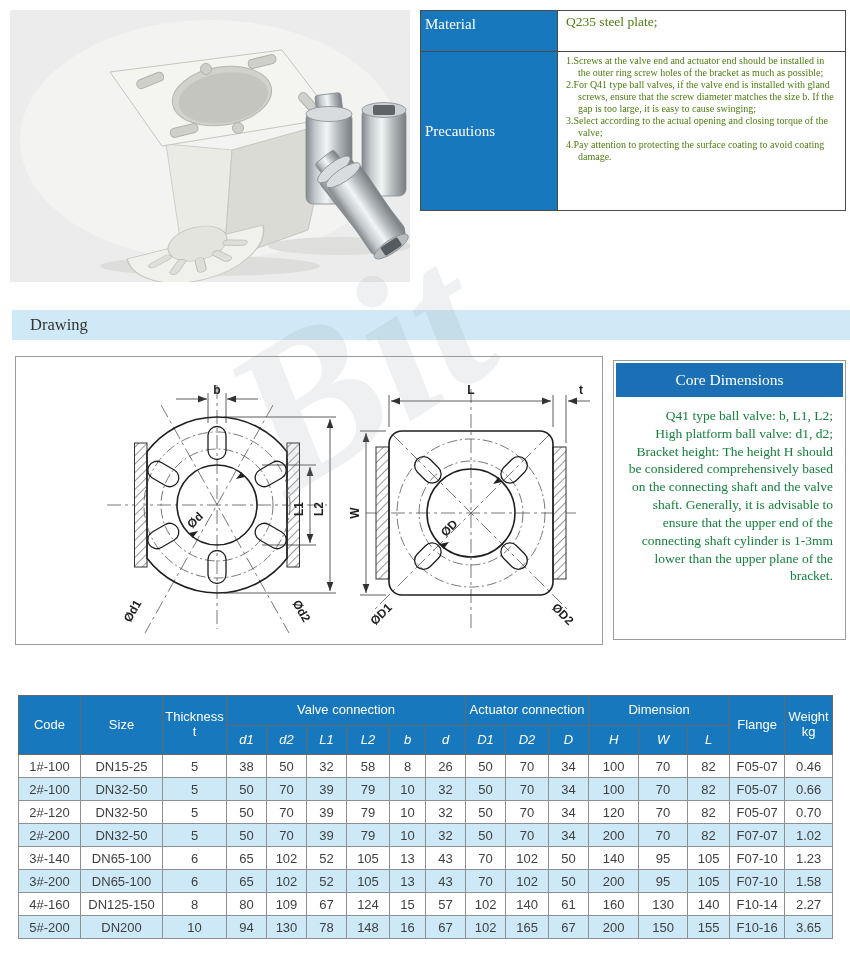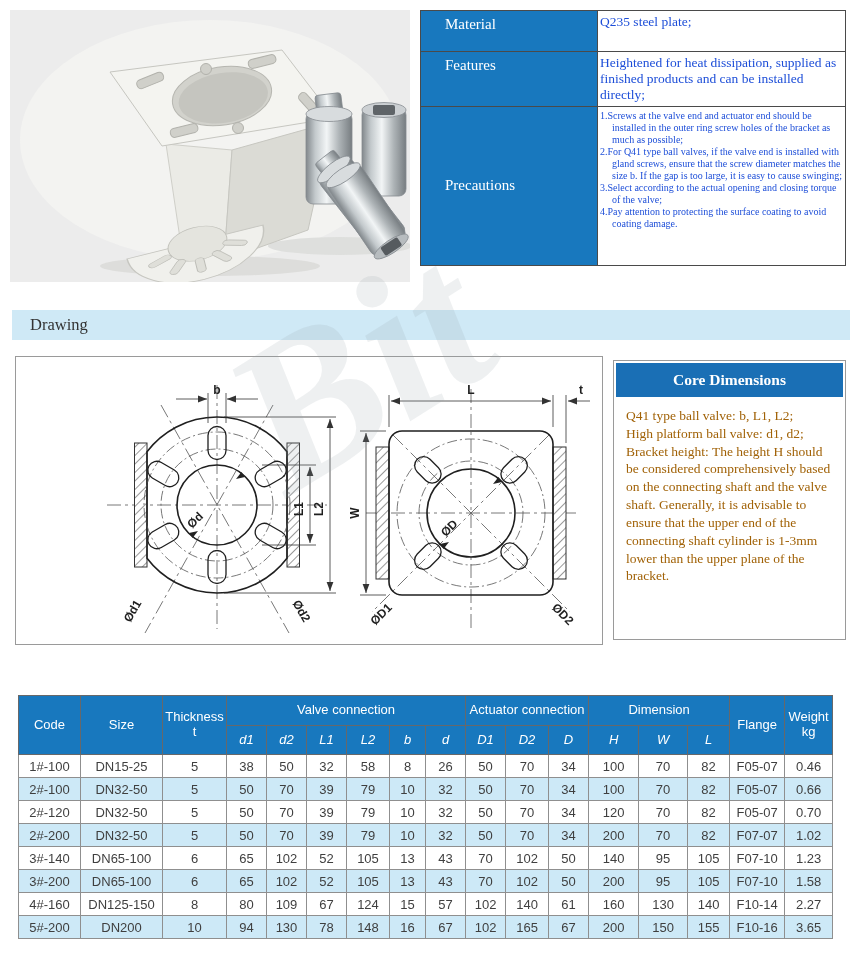--- a/index.html
+++ b/index.html
@@ -6,42 +6,42 @@
   .page{position:relative;width:850px;height:959px;background:#ffffff;overflow:hidden;
         font-family:"Liberation Serif",serif;}
 
   
   .photo-panel{position:absolute;left:10px;top:10px;width:400px;height:272px;background:#ececec;}
 
   
   .spec{position:absolute;left:420px;top:10px;width:426px;border-collapse:collapse;}
   .spec td{border:1px solid #4a4a4a;vertical-align:top;}
   .spec td.lbl{background:var(--header-blue,#1878be);color:#fff;width:128px;
-               font-size:15px;padding:5px 24px;}
-  .spec td.val{font-size:13.5px;color:#1d4ed8;padding:3px 2px 2px;line-height:1.2;}
+               font-size:15px;padding:5px 4px;}
+  .spec td.val{font-size:13.5px;color:#4d7c0f;padding:3px 8px 2px;line-height:1.2;}
   .pitem{padding-left:12px;text-indent:-12px;font-size:10px;line-height:1.2;}
 
   
   .band{position:absolute;left:12px;width:838px;height:30px;background:var(--band-blue,#cfe9f6);
         font-size:16.5px;color:#333;line-height:30px;padding-left:18px;box-sizing:border-box;}
   .band-drawing{top:310px;}
   .band-pd{top:660px;}
 
   
   .drawing-panel{position:absolute;left:15px;top:356px;width:586px;height:287px;
                  border:1px solid #9a9a9a;background:#fff;}
   .drawing-panel svg{position:absolute;}
   .dw-text{font-family:"Liberation Sans",sans-serif;font-size:12px;font-weight:600;fill:#1f1f1f;}
 
   
   .core{position:absolute;left:613px;top:360px;width:233px;height:280px;border:1px solid #9a9a9a;
         background:#fff;box-sizing:border-box;}
   .core-head{margin:2px;background:var(--core-blue,#1a6fb5);color:#fff;text-align:center;
-             font-size:15.5px;padding:8px 0;font-weight:bold;}
-  .core-body{padding:8px 12px;font-size:13.5px;color:#a16207;line-height:1.32;}
+             font-size:15.5px;padding:8px 0;}
+  .core-body{padding:8px 12px;font-size:13.5px;color:#15803d;line-height:1.32;text-align:right;}
 
   
   .pt{position:absolute;left:18px;top:695px;width:814px;border-collapse:collapse;
       table-layout:fixed;font-family:"Liberation Sans",sans-serif;}
   .pt th{background:var(--header-blue,#1878be);color:#fff;font-weight:normal;font-size:13px;
          border:1px solid #67686a;padding:0;line-height:1.15;}
   .pt thead tr:first-child{height:30px;}
   .pt thead tr:last-child{height:29px;font-style:italic;}
   .pt td{font-size:13px;color:#3f3f3f;text-align:center;border:1px solid #8f8f8f;
          height:22px;padding:0;}
@@ -120,24 +120,20 @@
         </g>
       </g>
     </svg>
   </div>
 
   <table class="spec">
     <tbody>
         <tr>
       <td class="lbl" style="height:30px">Material</td>
       <td class="val">Q235 steel plate;</td>
-    </tr>
-    <tr>
-      <td class="lbl" style="height:32px">Features</td>
-      <td class="val">Heightened for heat dissipation, supplied as finished products and can be installed directly;</td>
     </tr>
     <tr>
       <td class="lbl" style="height:148px;vertical-align:middle">Precautions</td>
       <td class="val">
         <div class="pitem">1.Screws at the valve end and actuator end should be installed in the outer ring screw holes of the bracket as much as possible;</div>
         <div class="pitem">2.For Q41 type ball valves, if the valve end is installed with gland screws, ensure that the screw diameter matches the size b. If the gap is too large, it is easy to cause swinging;</div>
         <div class="pitem">3.Select according to the actual opening and closing torque of the valve;</div>
         <div class="pitem">4.Pay attention to protecting the surface coating to avoid coating damage.</div>
       </td>
     </tr>

